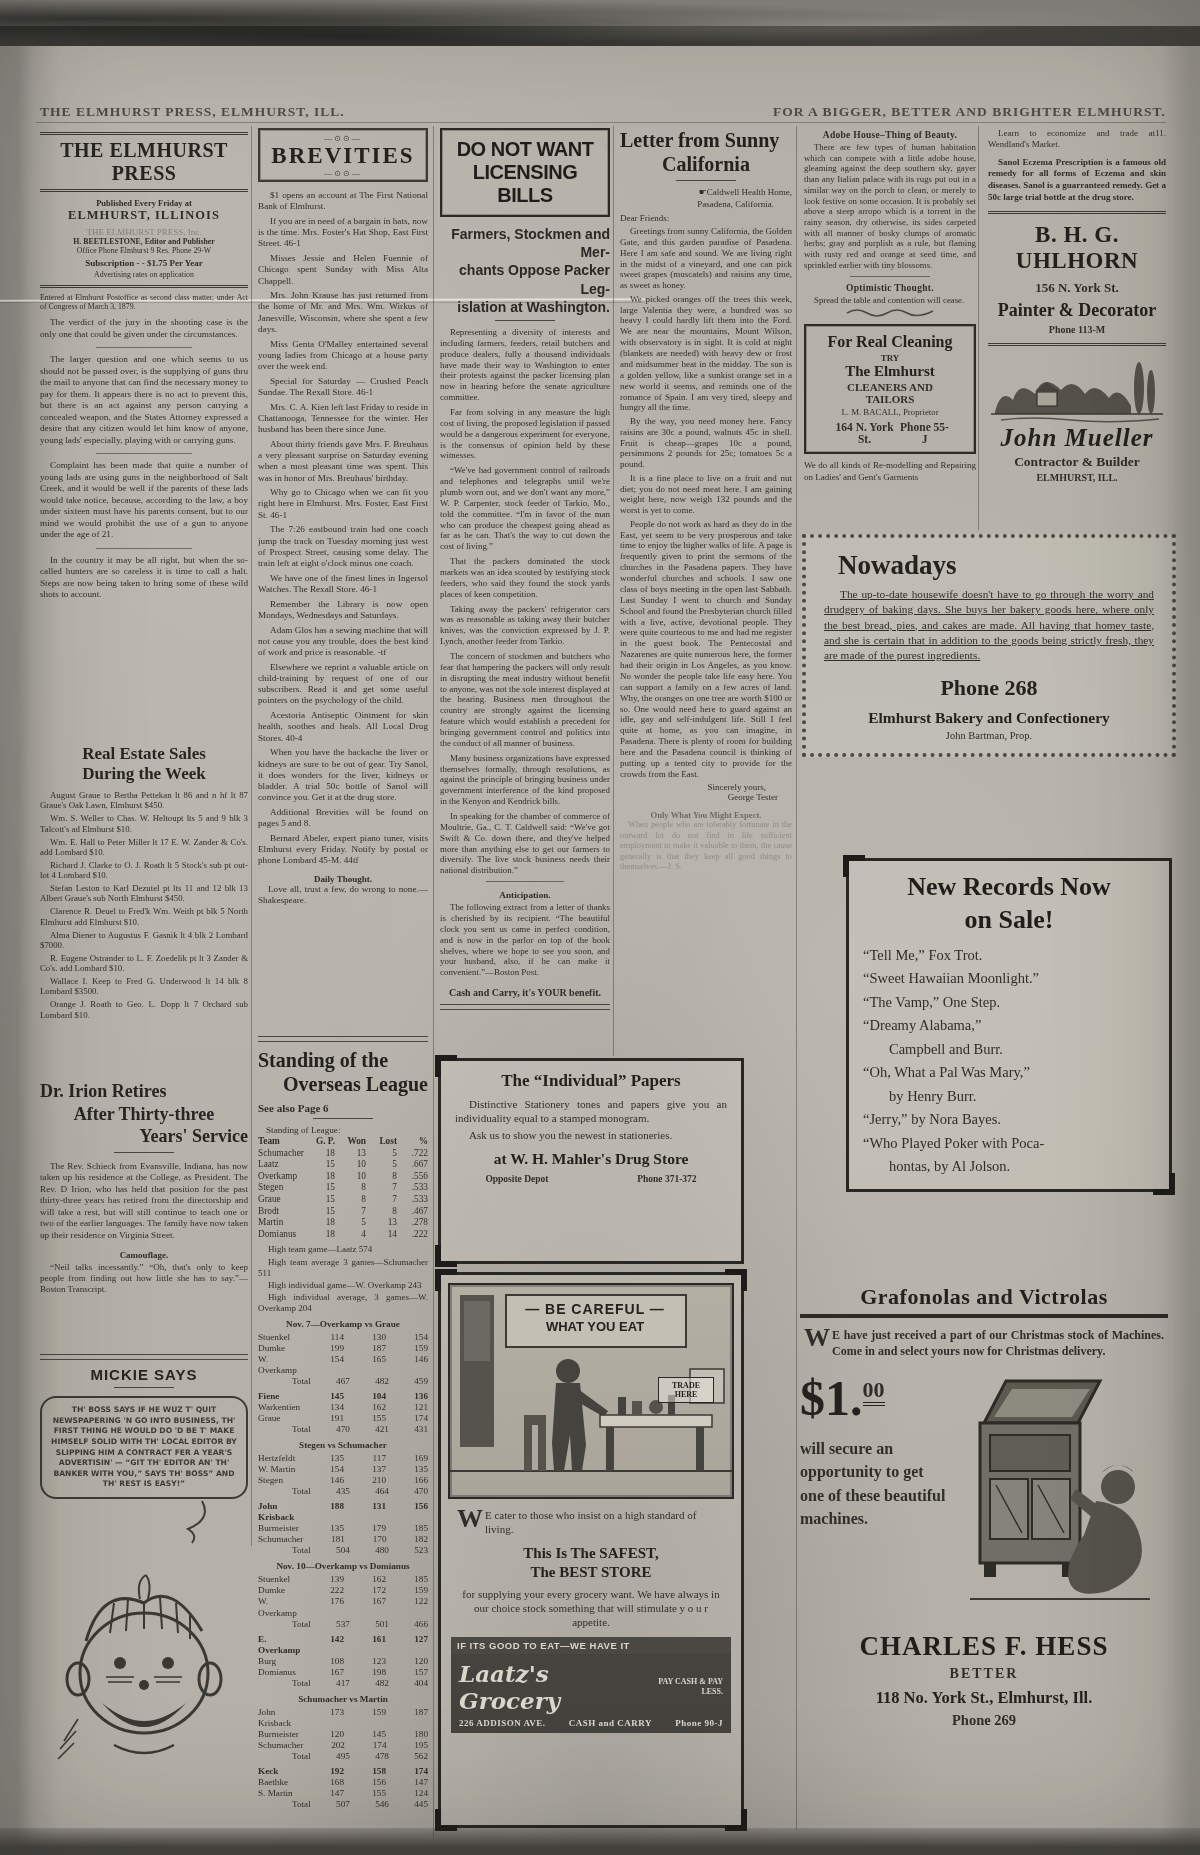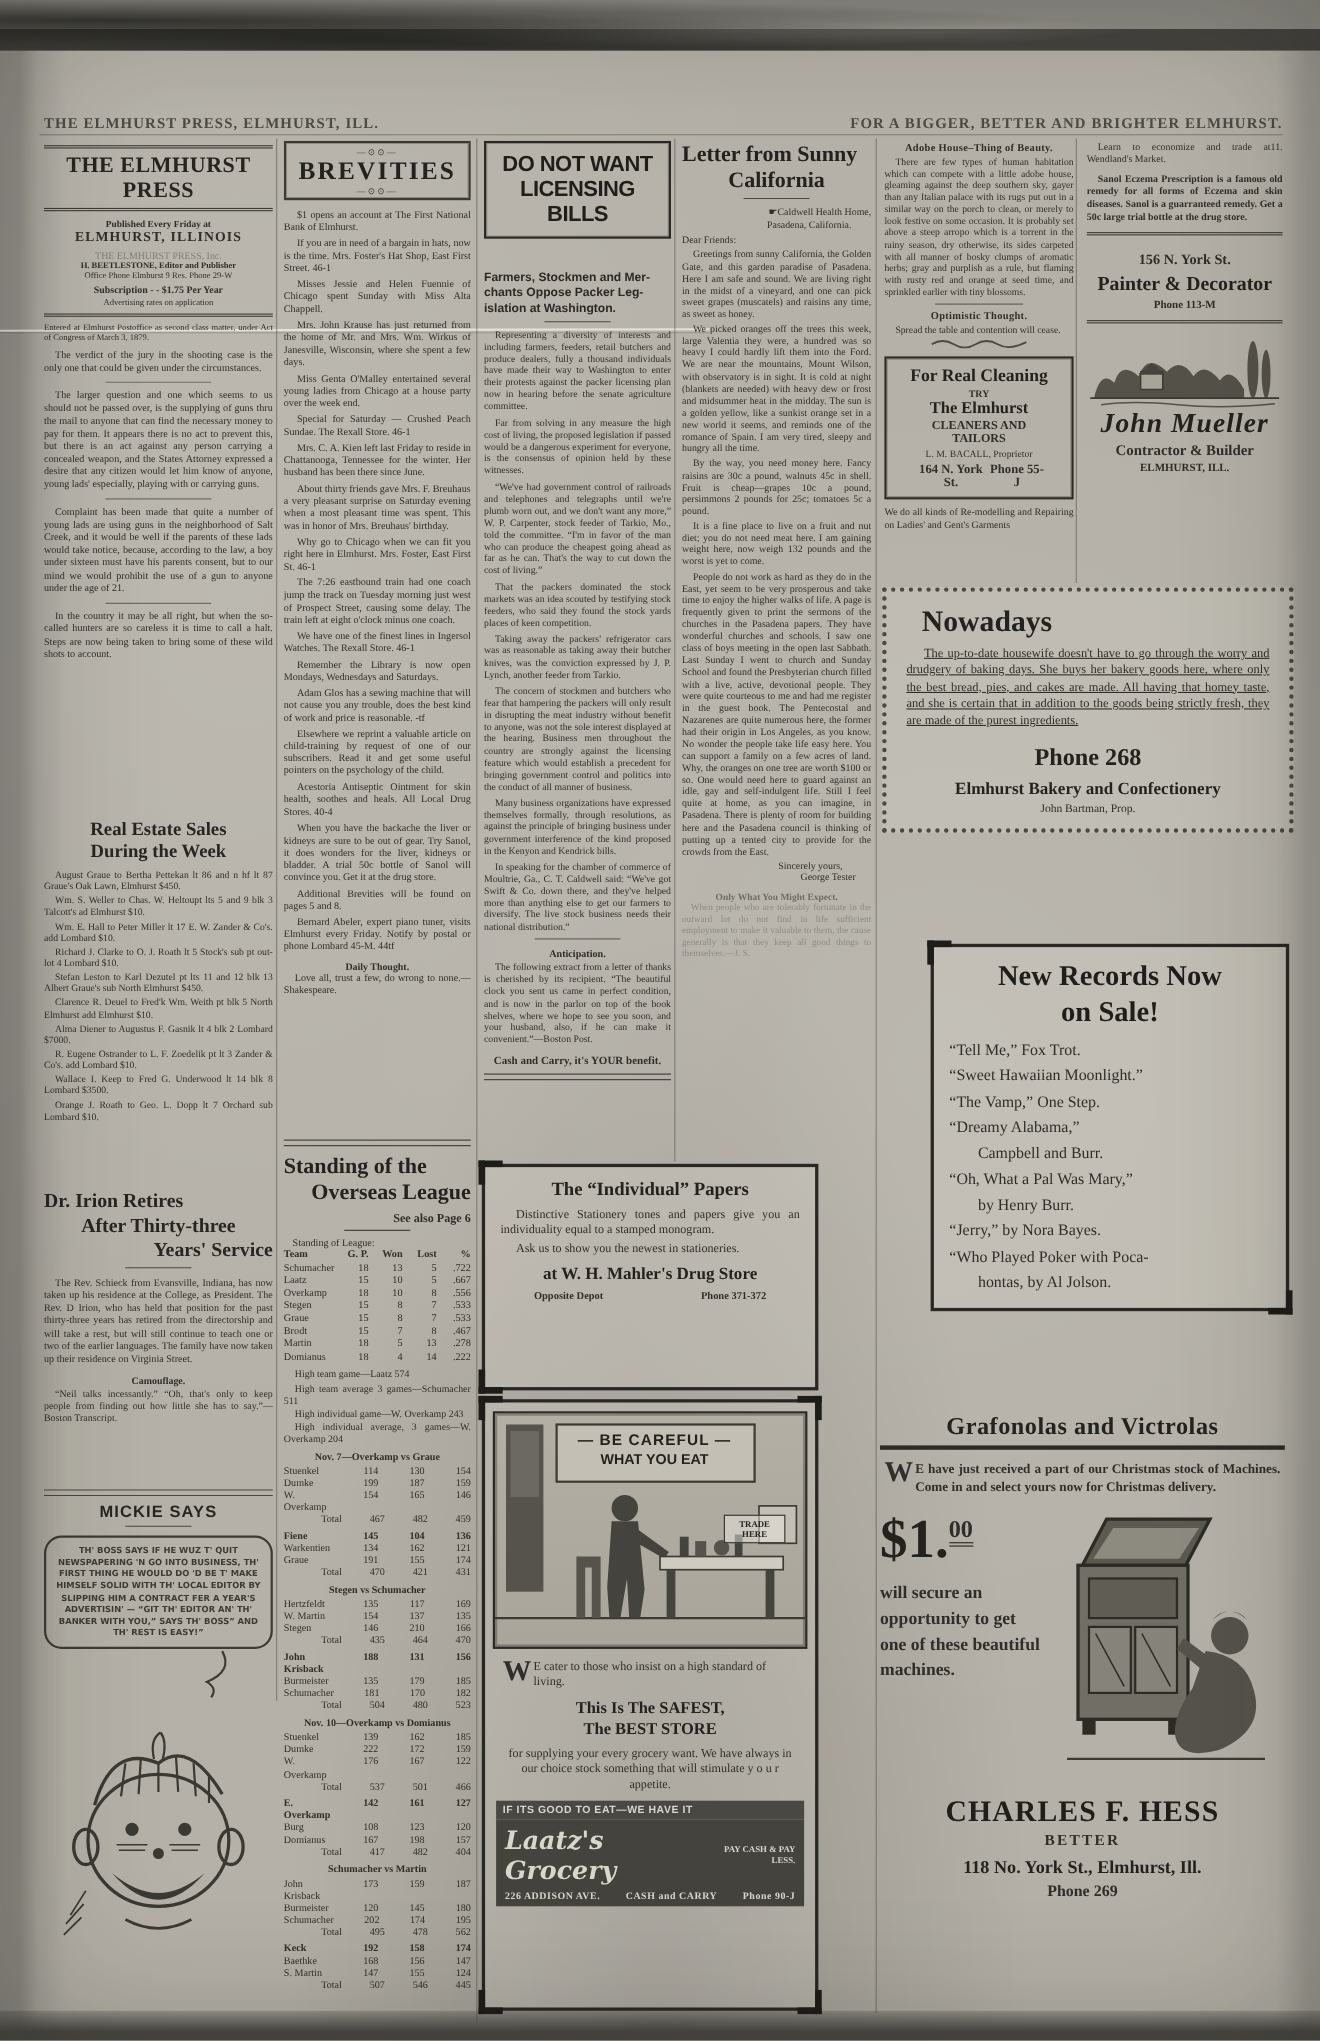--- a/index.html
+++ b/index.html
@@ -65,40 +65,40 @@
   .tail{display:block;margin:0 30px 0 auto;}
 
   
   .brev-box{border:2px solid #3b3a34;box-shadow:inset 0 0 0 1px rgba(59,58,52,.35);padding:4px 4px 2px;margin-bottom:8px;}
   .brev-orn{text-align:center;font-size:8px;color:#3b3a34;letter-spacing:2px;}
   .brev-title{font-size:23px;font-weight:bold;text-align:center;letter-spacing:2px;color:#23221e;}
   .brev-item{font-size:9.2px;line-height:1.22;text-indent:12px;margin:3.5px 0;}
   .dt-title{font-size:9px;font-weight:bold;text-align:center;margin-top:7px;}
   .dt-body{font-size:9.2px;line-height:1.2;text-indent:10px;}
   .stand-title{font-size:20px;font-weight:bold;line-height:1.2;color:#23221e;}
-  .see-also{font-size:11px;font-weight:bold;text-align:right;margin-top:6px;}
+  .see-also{font-size:11px;font-weight:bold;text-align:left;margin-top:6px;}
   .caption{font-size:9.2px;margin:6px 0 1px;text-indent:8px;}
   .st-row{display:flex;font-size:9.3px;line-height:1.25;}
   .st-row .tn{flex:1;}
   .st-row .tc{width:31px;text-align:right;}
   .st-head{font-weight:bold;}
   .high{font-size:9px;line-height:1.2;text-indent:10px;margin:1.5px 0;}
   .sc-row{display:flex;font-size:9.2px;line-height:1.2;}
   .sc-row .sc-h{width:100%;text-align:center;font-weight:bold;}
   .sc-row .sc-h:empty,.sc-row .sc-n:empty,.sc-row .sc-c:empty{display:none;}
   .sc-row .sc-n{flex:1;}
   .sc-row .sc-c{width:42px;text-align:right;}
   .sc-row.gh{margin-top:5px;margin-bottom:2px;}
   .sc-row.gap{margin-top:4px;font-weight:bold;}
   .sc-row.tot .sc-n{padding-left:34px;}
 
   
   .lic-headbox{border:2px solid #2a2925;box-shadow:inset 0 0 0 1px rgba(42,41,37,.3);padding:8px 2px;text-align:center;}
   .lic-head{font-family:"Liberation Sans",sans-serif;font-weight:bold;font-size:20px;line-height:1.15;color:#1f1e1a;letter-spacing:-.5px;}
-  .lic-sub{font-family:"Liberation Sans",sans-serif;font-weight:bold;font-size:11px;line-height:1.3;text-align:left;margin-top:28px;color:#2a2925;}
+  .lic-sub{font-family:"Liberation Sans",sans-serif;font-weight:bold;font-size:14px;line-height:1.3;text-align:right;margin-top:8px;color:#2a2925;}
   .lic-p{font-size:8.9px;line-height:1.22;text-indent:10px;margin:4px 0;}
   .antic-t{font-size:9.2px;font-weight:bold;text-align:center;margin-top:8px;}
   .antic-b{font-size:8.9px;line-height:1.22;text-indent:10px;margin-top:2px;}
   .cashcarry{font-size:10px;font-weight:bold;text-align:center;margin-top:9px;}
 
   
   .let-head{font-size:20px;font-weight:bold;line-height:1.2;color:#23221e;}
   .let-dateline{font-size:9px;text-align:right;line-height:1.3;}
   .let-sal{font-size:9px;margin:3px 0 2px;}
   .let-p{font-size:9px;line-height:1.21;text-indent:10px;margin:2.5px 0;}
@@ -778,20 +778,21 @@
     <p class="clean-below">We do all kinds of Re-modelling and Repairing on Ladies' and Gent's Garments</p>
   </section>
 
   <section class="ncol" style="left:988px;top:128px;width:178px;">
     <div class="wend">
       <span>Learn to economize and trade at Wendland's Market.</span>
       <span>11.</span>
     </div>
     <p class="sanol">Sanol Eczema Prescription is a famous old remedy for all forms of Eczema and skin diseases.  Sanol is a guarranteed remedy.   Get a 50c large trial bottle at the drug store.</p>
     <div class="uhl">
+      <div class="uhl-name">B. H. G. UHLHORN</div>
       <div class="uhl-addr">156 N. York St.</div>
       <div class="uhl-trade">Painter &amp; Decorator</div>
       <div class="uhl-ph">Phone 113-M</div>
     </div>
     <svg width="172" height="74" viewBox="0 0 172 74" style="display:block;margin:4px auto 0;">
       <path d="M4 62 Q10 38 22 50 Q28 30 44 44 Q52 22 70 40 Q82 26 94 44 Q104 30 118 48 Q128 34 140 56 L140 64 L4 64 Z" fill="#545249"></path>
       <rect x="46" y="40" width="20" height="16" fill="#b0ac a2" stroke="#3b3a34" stroke-width="1.2" fill-opacity="0"></rect>
       <rect x="46" y="42" width="20" height="14" fill="#a8a49a" stroke="#3b3a34" stroke-width="1.2"></rect>
       <path d="M44 42 L56 32 L68 42 Z" fill="#45433d"></path>
       <ellipse cx="148" cy="38" rx="5" ry="26" fill="#545249"></ellipse>

